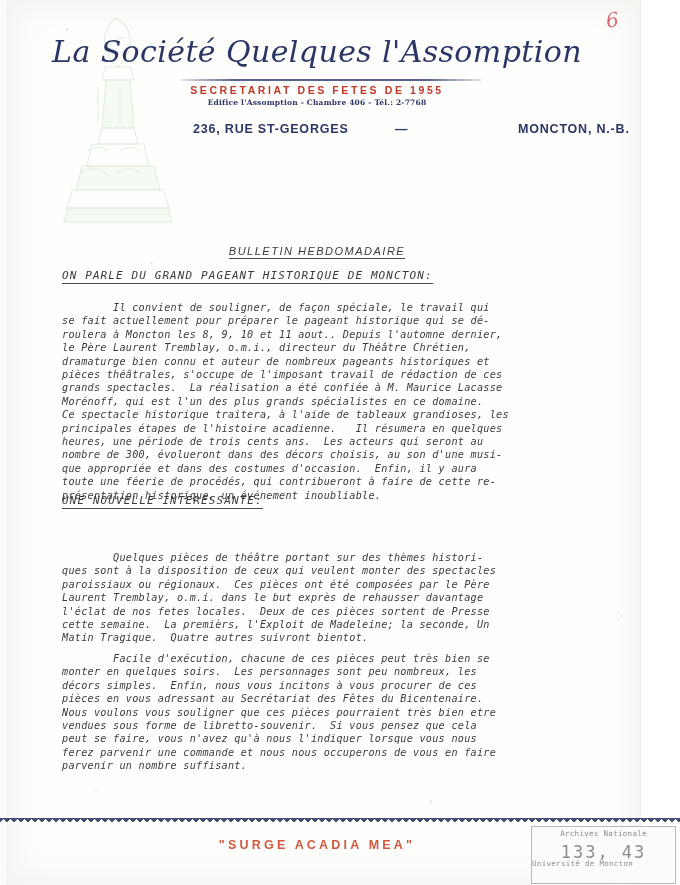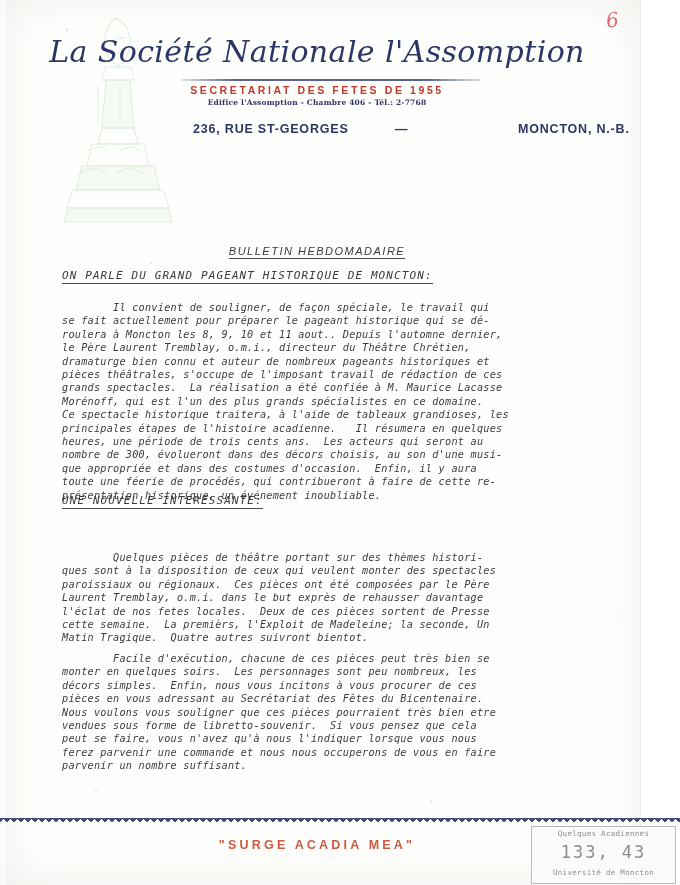--- a/index.html
+++ b/index.html
@@ -270,23 +270,23 @@
     width: 143px;
     text-align: center;
     font-family: "DejaVu Sans Mono", monospace;
     font-size: 17px;
     letter-spacing: 2px;
     color: #8d8d8d;
   }
   .stamp-bot {
     position: absolute;
     left: 0;
-    top: 41px;
+    top: 32px;
     width: 143px;
-    text-align: center;
+    text-align: left;
     font-family: "DejaVu Sans Mono", monospace;
     font-size: 7.5px;
     letter-spacing: 0.3px;
     color: #8f8f8f;
   }
 
   
   .handwritten {
     position: absolute;
     left: 606px;
@@ -338,21 +338,21 @@
         <path d="M48 68 l24 0 l4 48 l-32 0 z"></path>
         <path d="M24 154 l72 0 l6 24 l-84 0 z"></path>
         <path d="M10 196 l100 0 l4 14 l-108 0 z"></path>
       </g>
     </svg>
   </div>
 
   <div class="handwritten">6</div>
 
   <div class="letterhead">
-    <div class="script-title">La Société Nationale l'Assomption</div>
+    <div class="script-title">La Société Quelques l'Assomption</div>
     <div class="script-rule"></div>
     <div class="secretariat">SECRETARIAT DES FETES DE 1955</div>
     <div class="edifice">Edifice l'Assomption - Chambre 406 - Tél.: 2-7768</div>
     <div class="addr-row">
       <div class="addr-street">236, RUE ST-GEORGES</div>
       <div class="addr-dash">—</div>
       <div class="addr-city">MONCTON, N.-B.</div>
     </div>
   </div>
 
@@ -399,21 +399,21 @@
 paroissiaux ou régionaux.  Ces pièces ont été composées par le Père
 Laurent Tremblay, o.m.i. dans le but exprès de rehausser davantage
 l'éclat de nos fetes locales.  Deux de ces pièces sortent de Presse
 cette semaine.  La premièrs, l'Exploit de Madeleine; la seconde, Un
 Matin Tragique.  Quatre autres suivront bientot.</div>
 
   <div class="zigzag"></div>
   <div class="motto">"SURGE ACADIA MEA"</div>
 
   <div class="stamp">
-    <div class="stamp-top">Quelques Acadiennes</div>
+    <div class="stamp-top">Archives Nationale</div>
     <div class="stamp-num">133, 43</div>
     <div class="stamp-bot">Université de Moncton</div>
   </div>
 
   <div class="speckle" style="left:150px;top:262px;width:3px;height:2px;"></div>
   <div class="speckle" style="left:620px;top:615px;width:2px;height:2px;"></div>
   <div class="speckle" style="left:95px;top:790px;width:2px;height:2px;"></div>
   <div class="speckle" style="left:430px;top:800px;width:2px;height:3px;"></div>
   <div class="speckle" style="left:66px;top:28px;width:2px;height:3px;"></div>
 

